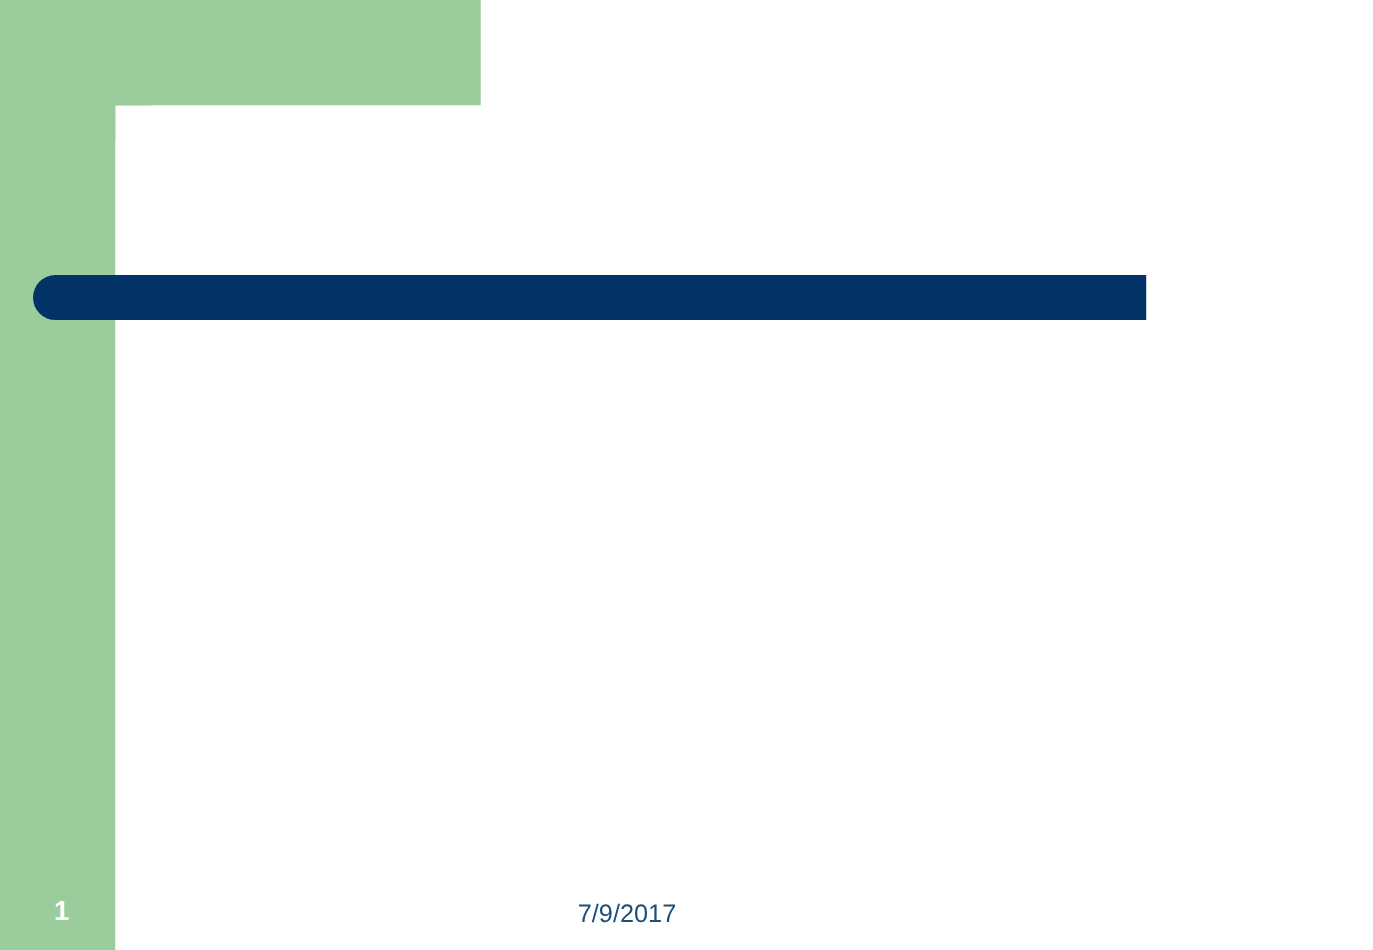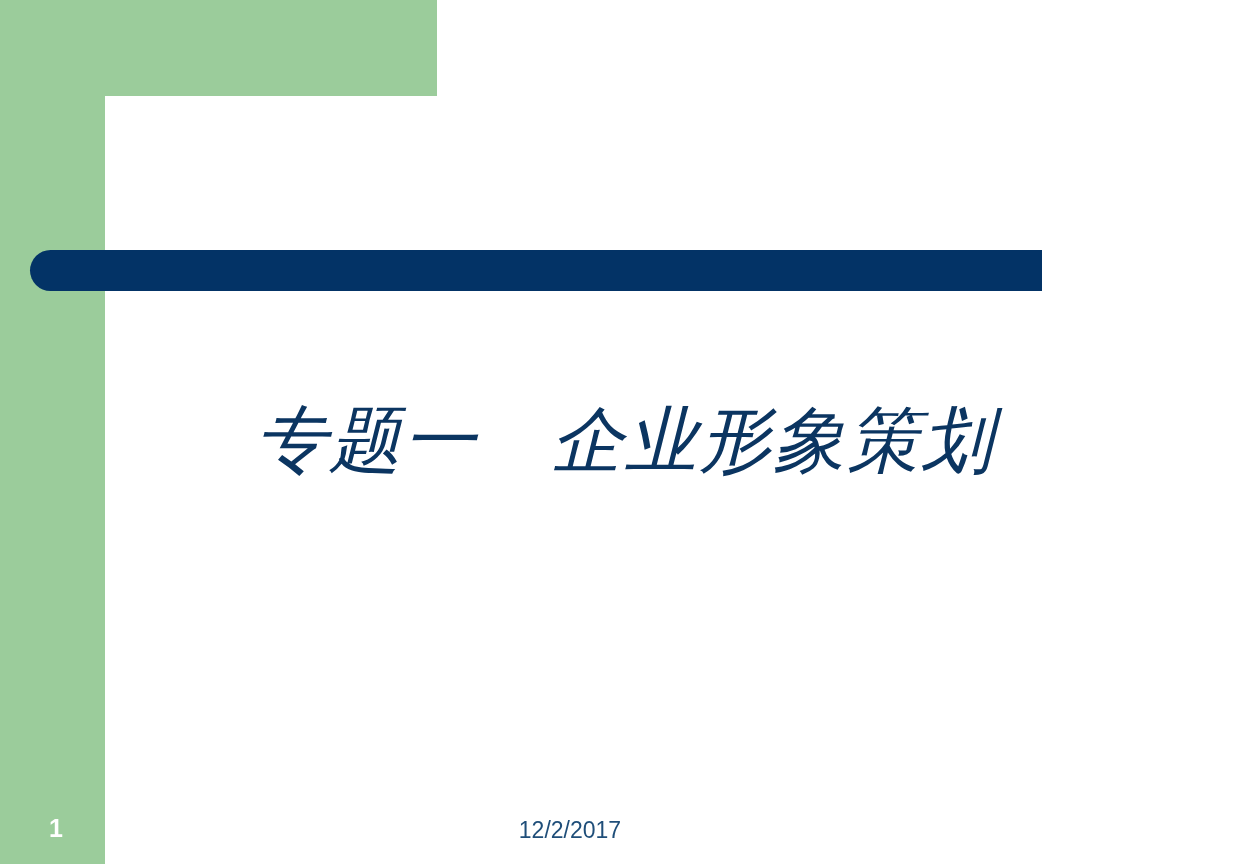--- a/index.html
+++ b/index.html
@@ -116,21 +116,18 @@
 <div class="slide">
 
   <div class="deco-green-block"></div>
 
   <div class="deco-green-band"></div>
 
   <div class="deco-white-panel"></div>
 
   <div class="deco-navy-bar"></div>
 
-  <div class="title-block">
-    <span class="title-text">专题一　企业形象策划</span>
-  </div>
 
   <div class="slide-number">1</div>
 
-  <div class="footer-date">12/2/2017</div>
+  <div class="footer-date">7/9/2017</div>
 
 </div>
 
 </body></html>

